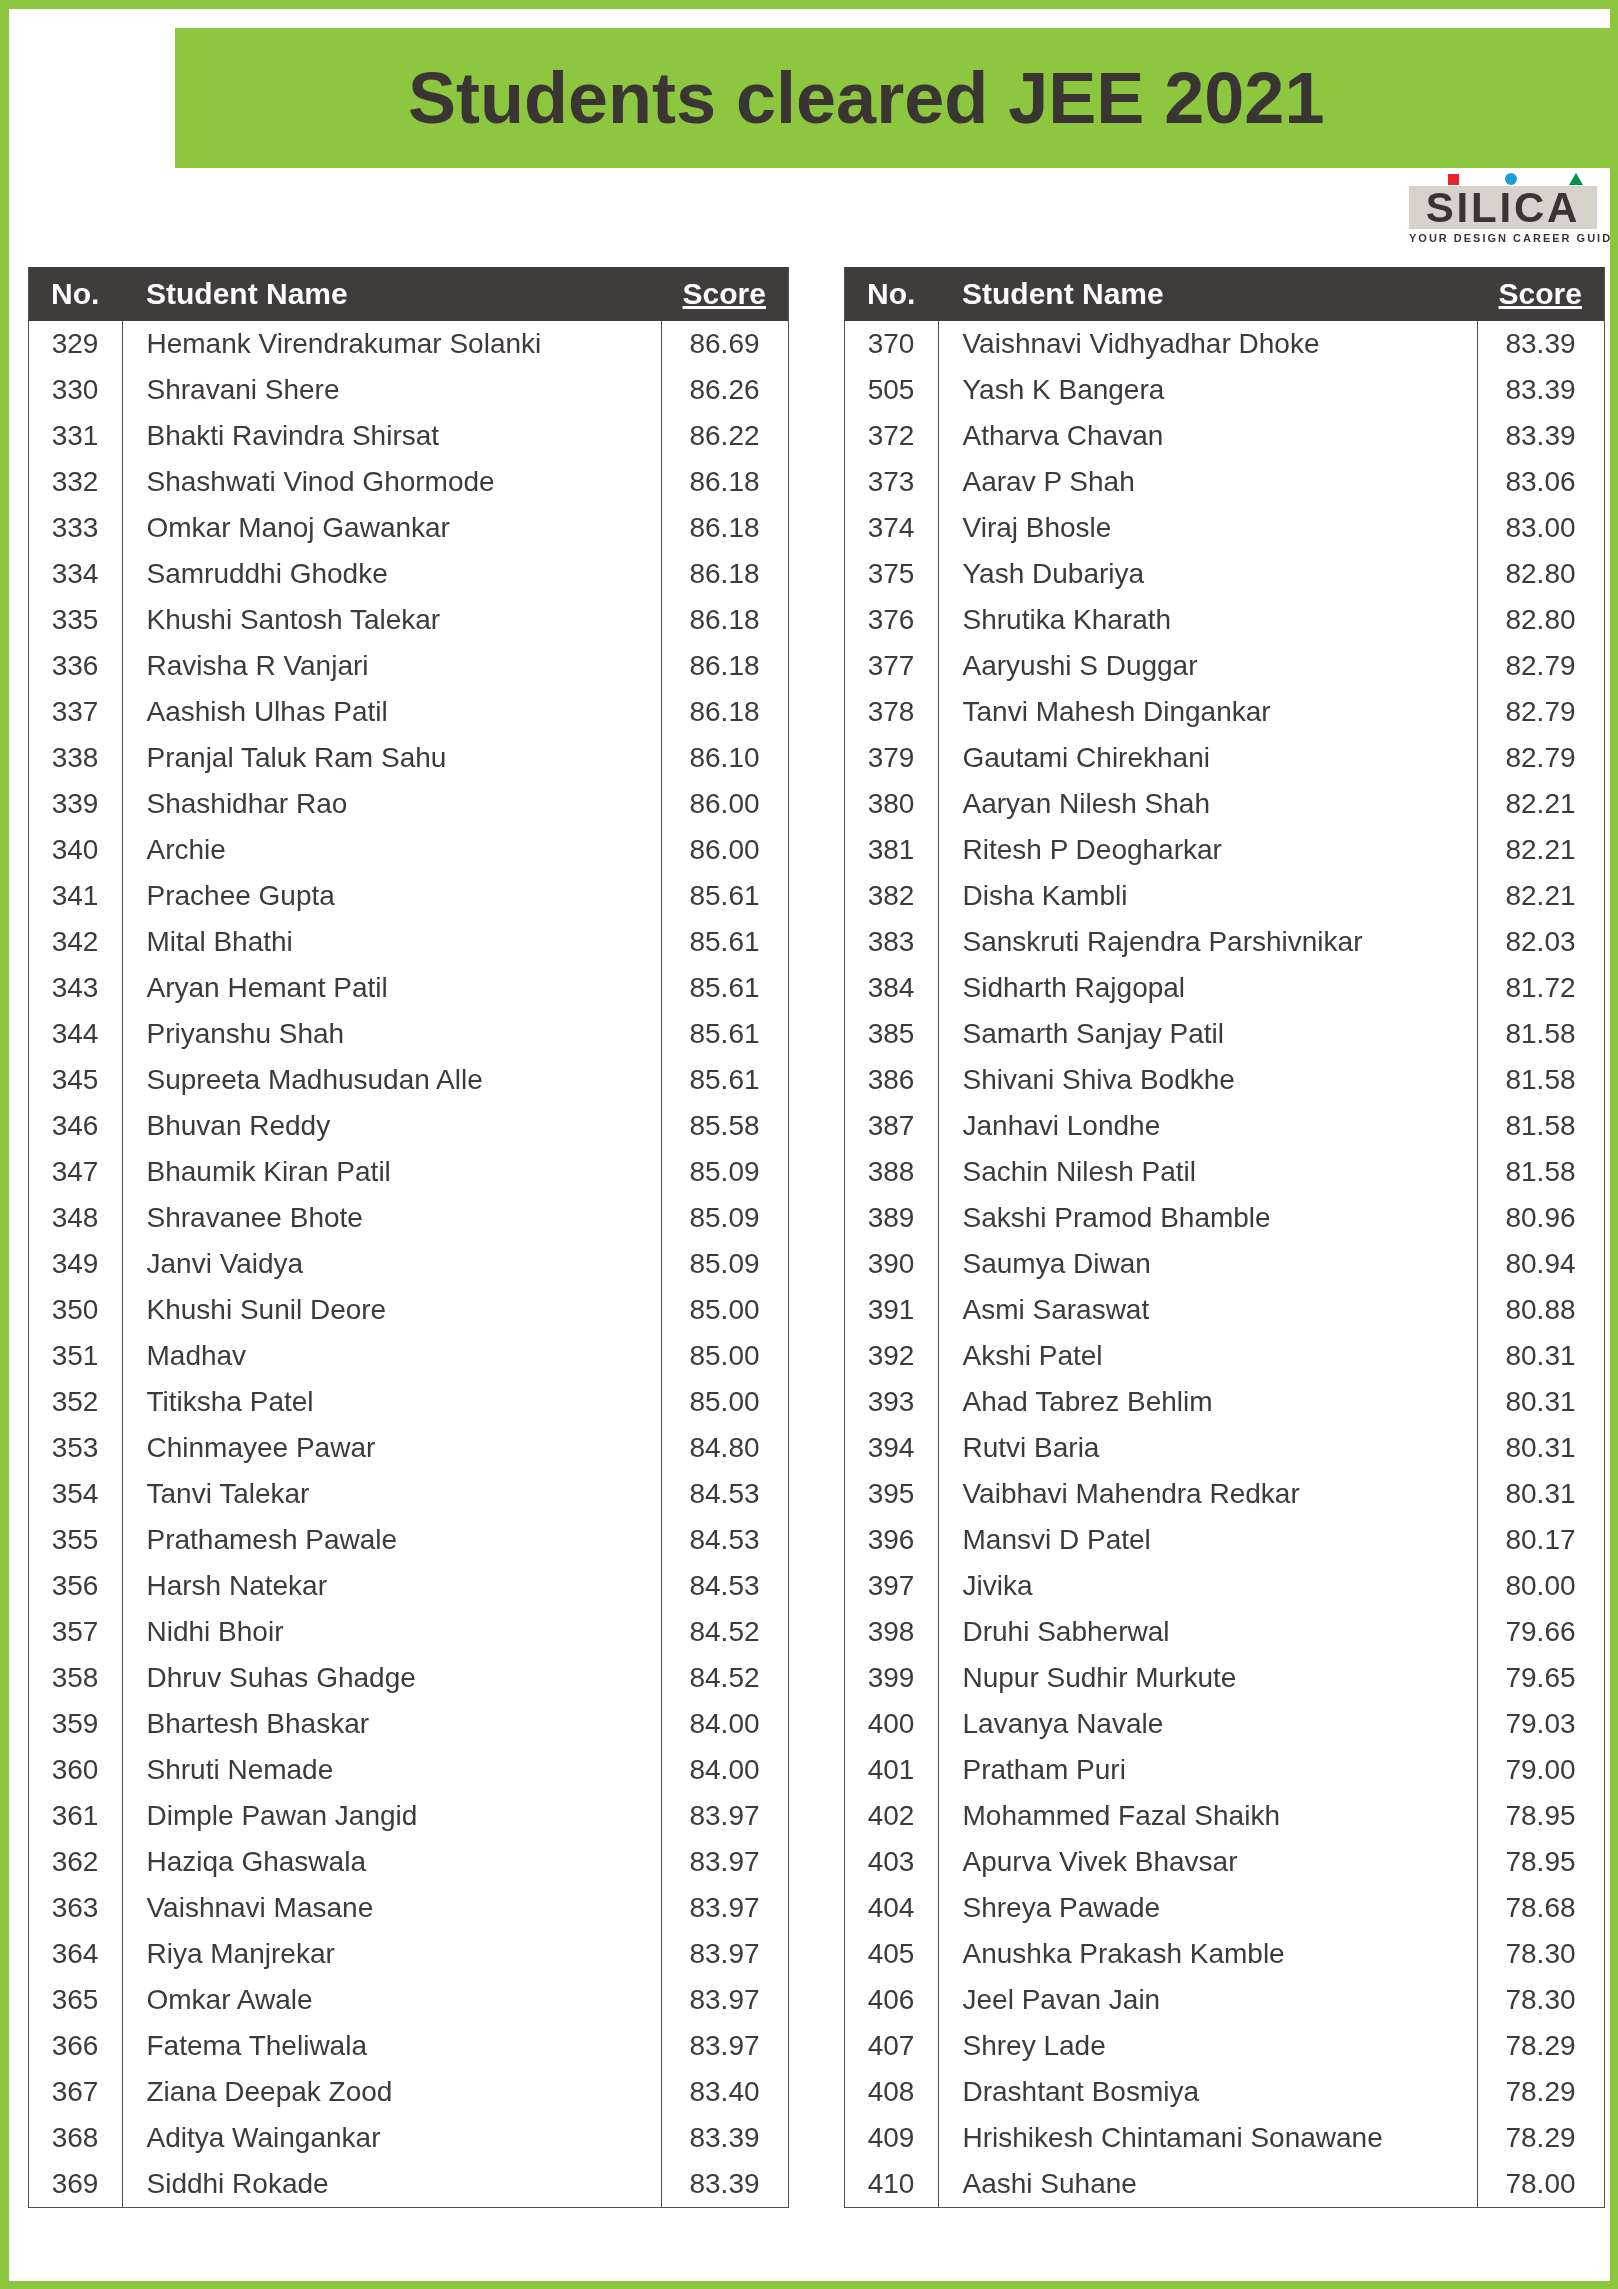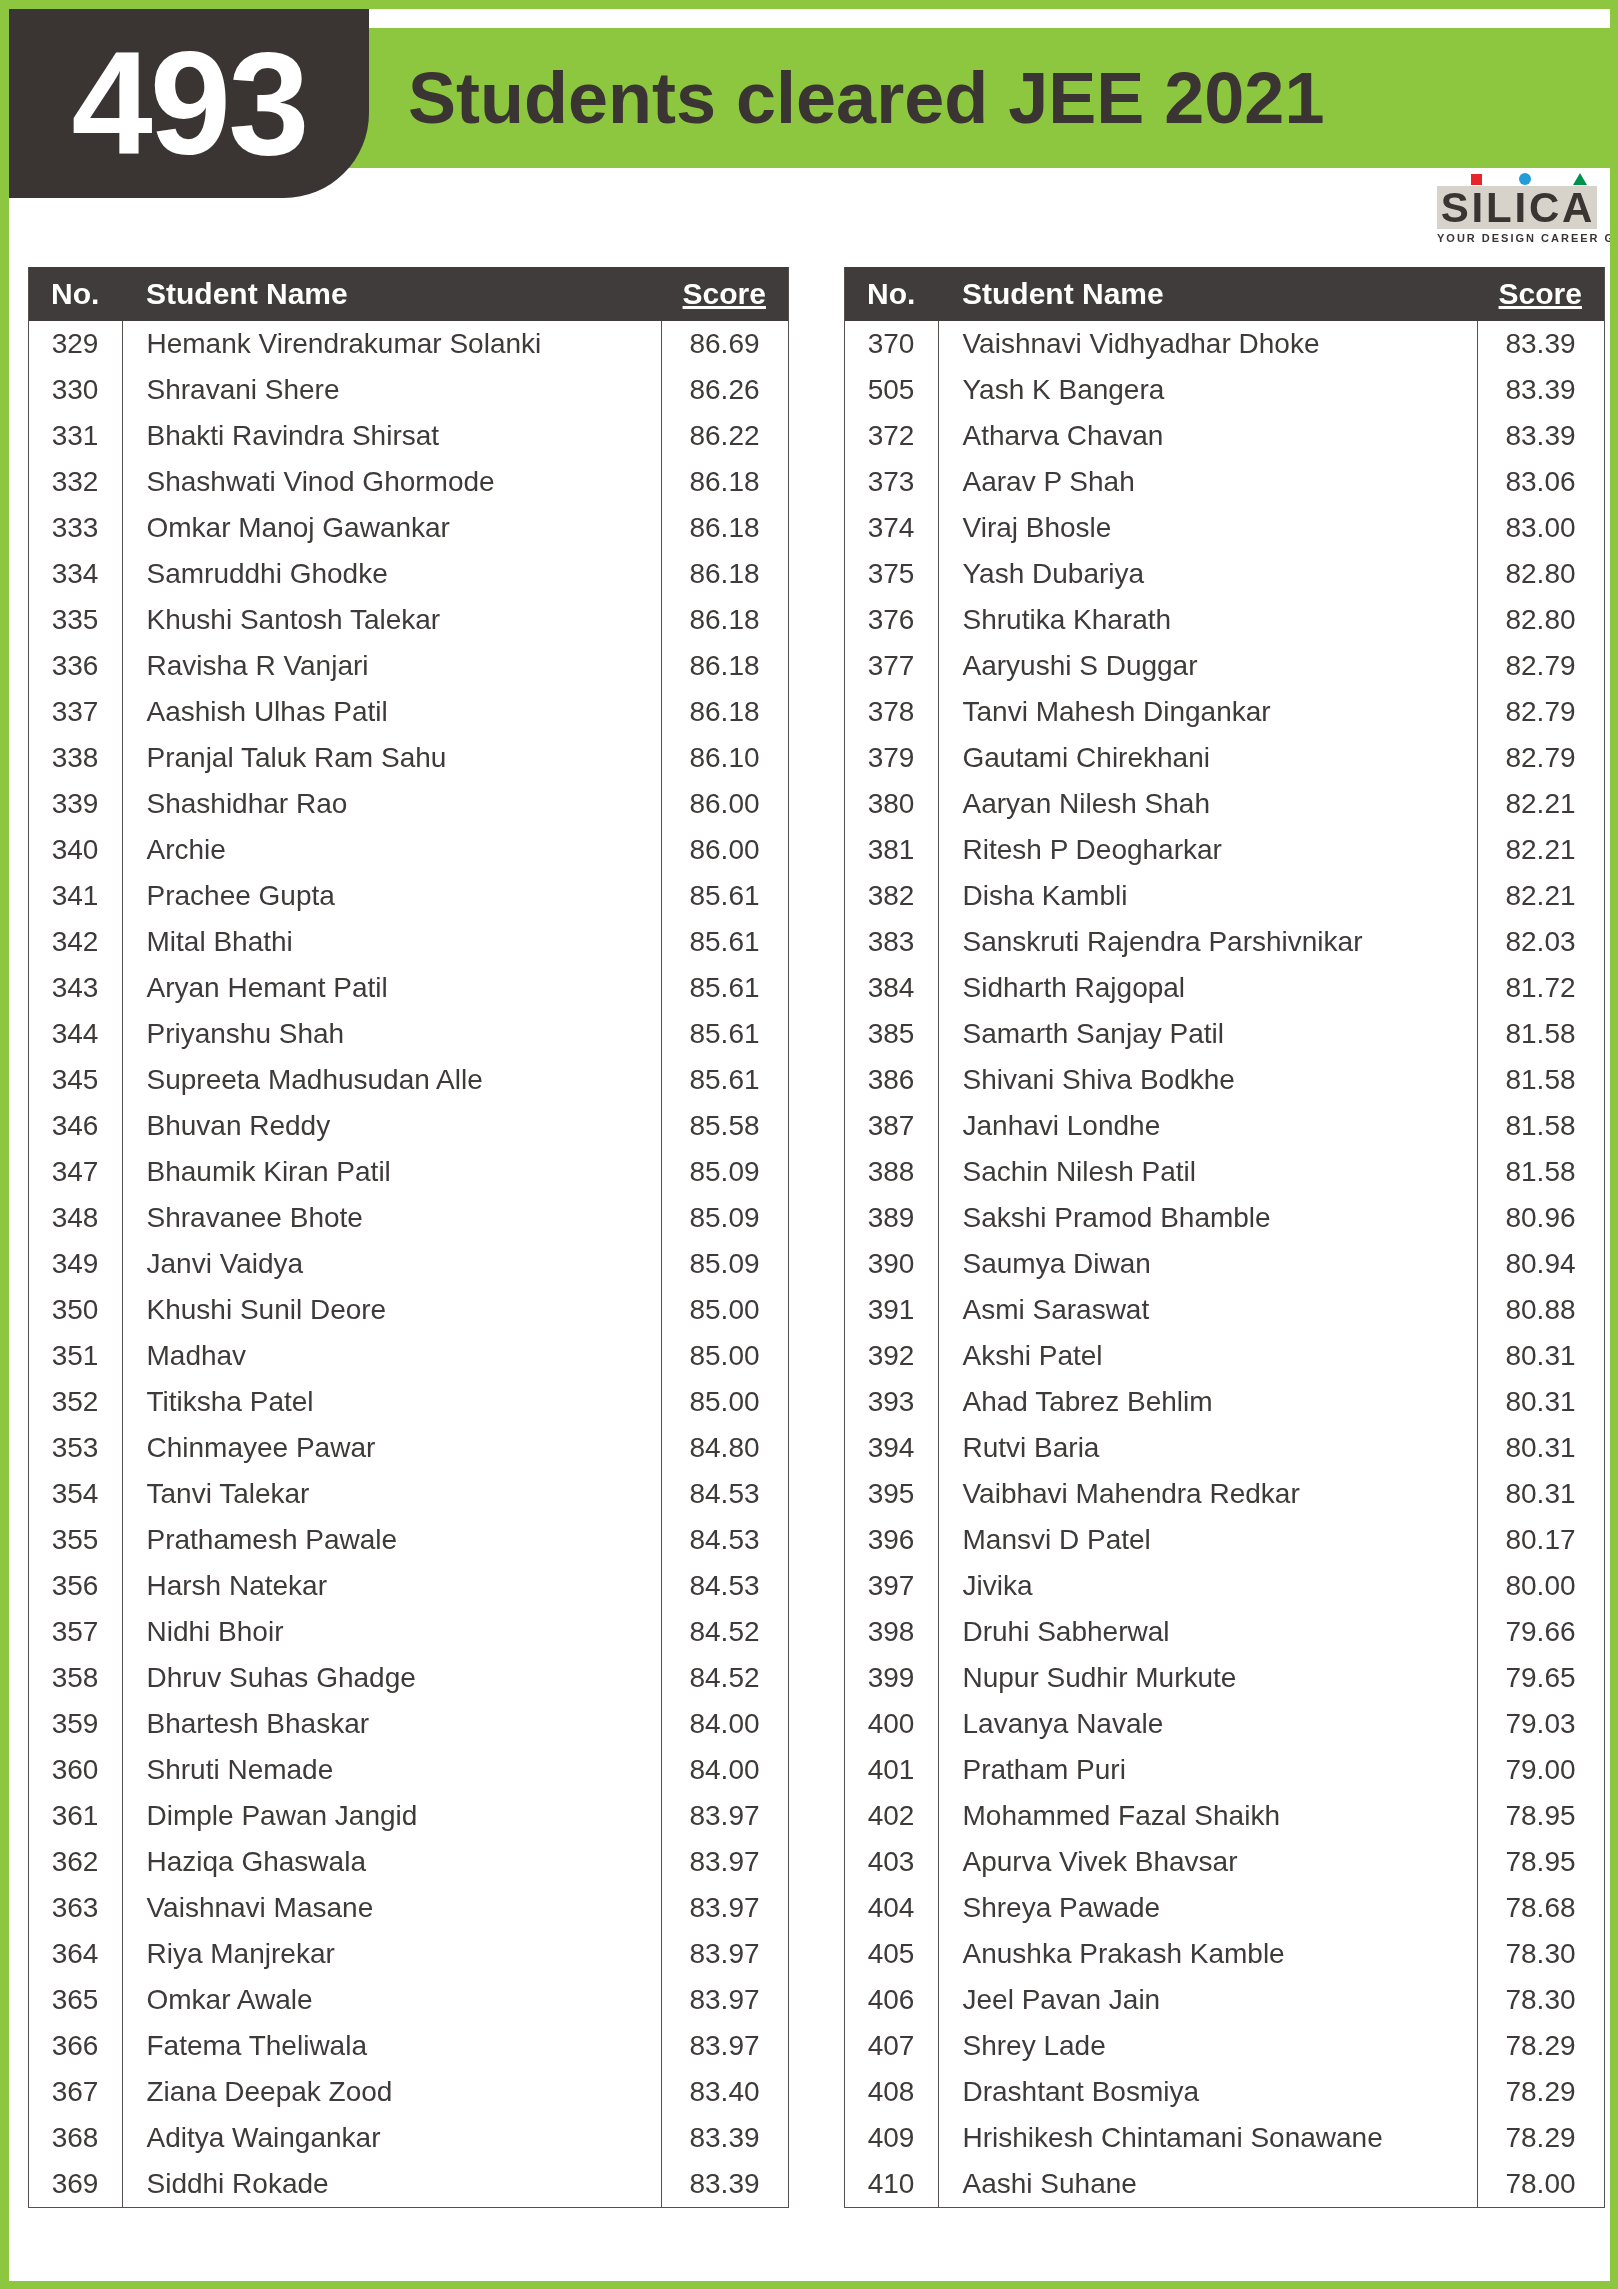--- a/index.html
+++ b/index.html
@@ -42,21 +42,21 @@
     justify-content: center;
   }
   .count-number {
     color: #ffffff;
     font-size: 146px;
     font-weight: bold;
     letter-spacing: -2.8px;
     line-height: 1;
   }
   
-  .logo { position: absolute; top: 162px; right: 13px; width: 160px; text-align: center; }
+  .logo { position: absolute; top: 162px; right: 13px; width: 188px; text-align: center; }
   .logo-shapes { position: relative; height: 14.8px; }
   .shape-square {
     position: absolute; left: 21%; bottom: 0.9px;
     width: 11px; height: 11px; background: var(--logo-red, #e8252b);
   }
   .shape-circle {
     position: absolute; left: 51%; bottom: 0.9px;
     width: 12px; height: 12px; border-radius: 50%; background: var(--logo-blue, #239dd7);
   }
   .shape-triangle {
@@ -131,23 +131,20 @@
 </style>
 </head>
 <body>
 
 <div class="page">
 
   <div class="banner">
     <div class="banner-title">Students cleared JEE 2021</div>
   </div>
 
-  <div class="count-badge">
-    <div class="count-number">493</div>
-  </div>
 
   <div class="logo">
     <div class="logo-shapes">
       <span class="shape-square"></span>
       <span class="shape-circle"></span>
       <span class="shape-triangle"></span>
     </div>
     <div class="logo-word">SILICA</div>
     <div class="logo-tagline">YOUR DESIGN CAREER GUIDE</div>
   </div>

